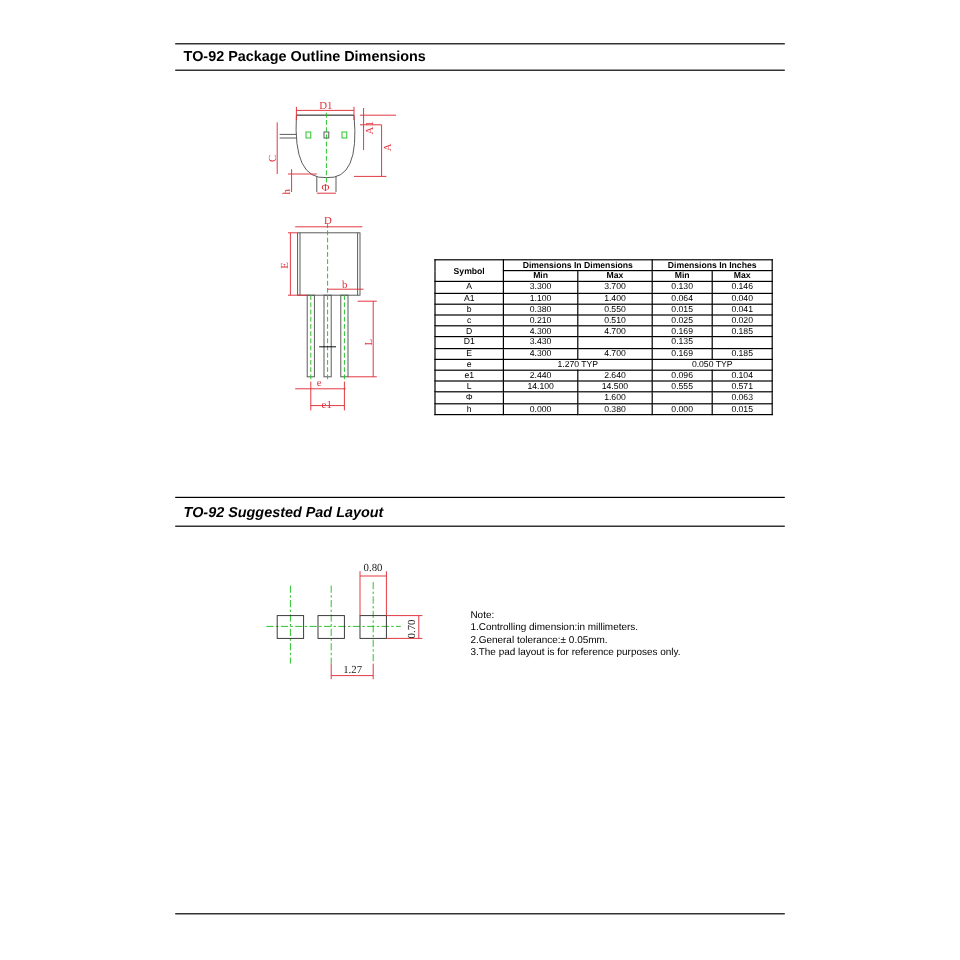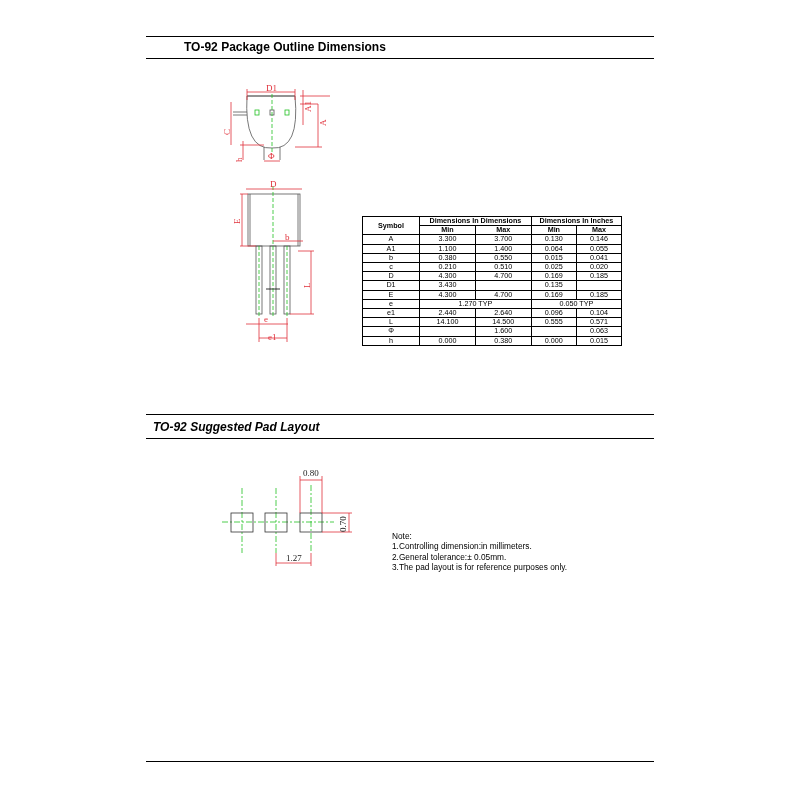--- a/index.html
+++ b/index.html
@@ -1,30 +1,30 @@
 <!DOCTYPE html>
 <html><head>
 <meta charset="utf-8">
 <style>
   html, body { margin: 0; padding: 0; background: #ffffff; }
   body { width: 800px; height: 800px; position: relative; font-family: "Liberation Sans", sans-serif; color: #000; overflow: hidden; }
   .rule { position: absolute; left: 146px; width: 508px; height: 0; border-top: 1.5px solid #000; }
   .section-title { position: absolute; left: 153px; font-weight: bold; font-size: 12px; }
   .drawing { position: absolute; left: 0; top: 0; }
-  table.dims { position: absolute; left: 362px; top: 216px; width: 260px; border-collapse: collapse; font-size: 7.2px; }
+  table.dims { position: absolute; left: 362px; top: 216px; width: 282px; border-collapse: collapse; font-size: 7.2px; }
   table.dims td, table.dims th { border: 0.8px solid #000; text-align: center; padding: 0; height: 8.2px; line-height: 8.2px; font-weight: normal; }
   table.dims th { font-weight: bold; }
   table.dims { border: 1.2px solid #000; }
-  .notes { position: absolute; left: 392px; top: 507px; font-size: 8.3px; line-height: 10.3px; margin-top: 24px; }
+  .notes { position: absolute; left: 392px; top: 507px; font-size: 8.3px; line-height: 10.3px; }
 </style>
 </head>
 <body>
 
 <div class="rule" style="top:36px;"></div>
-<div class="section-title" style="top:40px;margin-left:31px;">TO-92 Package Outline Dimensions</div>
+<div class="section-title" style="top:40px;">TO-92 Package Outline Dimensions</div>
 <div class="rule" style="top:58px;"></div>
 
 <svg class="drawing" width="800" height="800" viewBox="0 0 800 800">
   <g fill="none" stroke-width="0.8">
 
     <path d="M247 96 L295 96 Q300 150 272 148 Q244 150 247 96 Z" stroke="#555"></path>
     <line x1="247" y1="96" x2="295" y2="96" stroke="#555"></line>
 
     <line x1="233" y1="112" x2="247" y2="112" stroke="#555"></line>
     <line x1="233" y1="115" x2="247" y2="115" stroke="#555"></line>
@@ -153,21 +153,21 @@
         <td>3.300</td>
         <td>3.700</td>
         <td>0.130</td>
         <td>0.146</td>
       </tr>
     <tr>
         <td>A1</td>
         <td>1.100</td>
         <td>1.400</td>
         <td>0.064</td>
-        <td>0.055</td>
+        <td>0.040</td>
       </tr>
     <tr>
         <td>b</td>
         <td>0.380</td>
         <td>0.550</td>
         <td>0.015</td>
         <td>0.041</td>
       </tr>
     <tr>
         <td>c</td>

